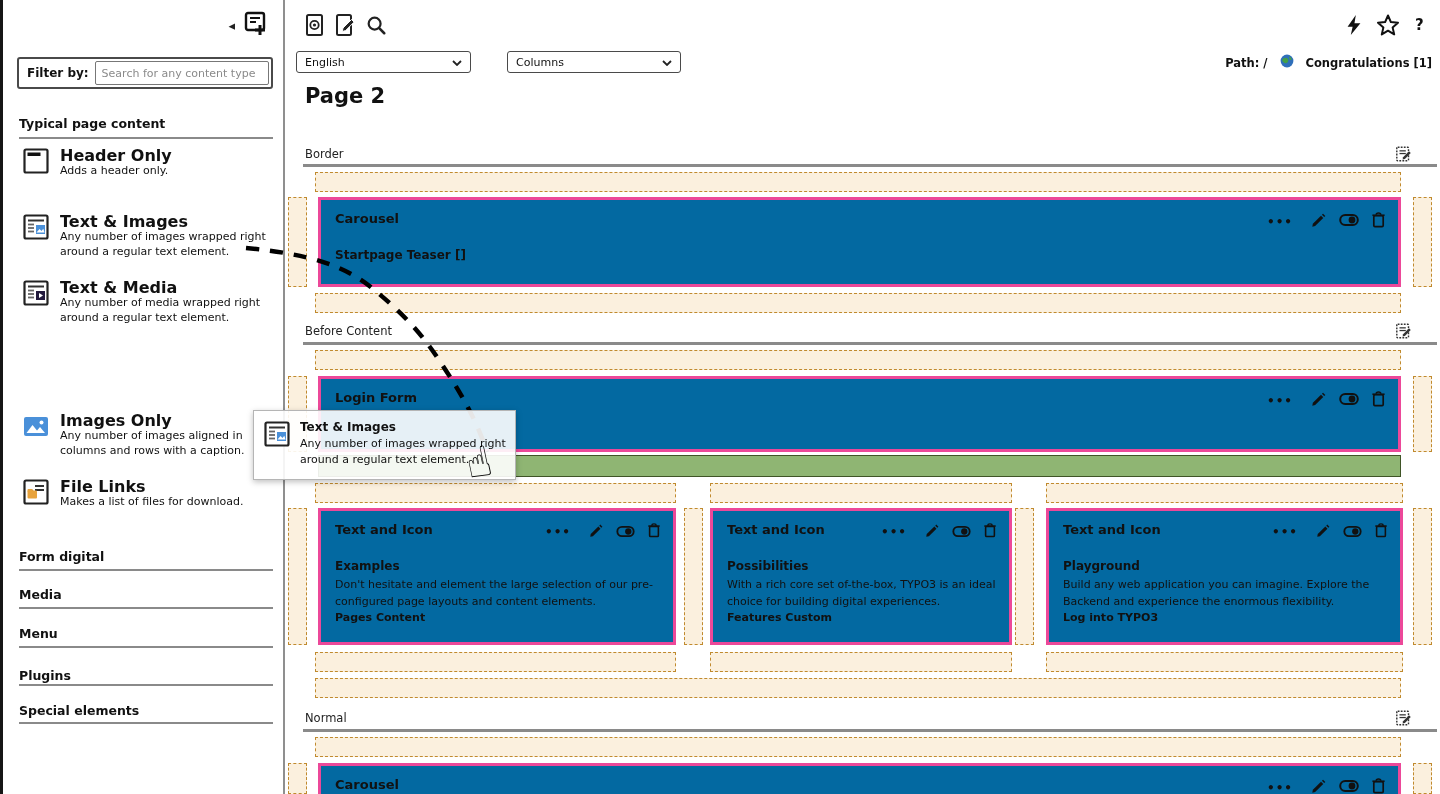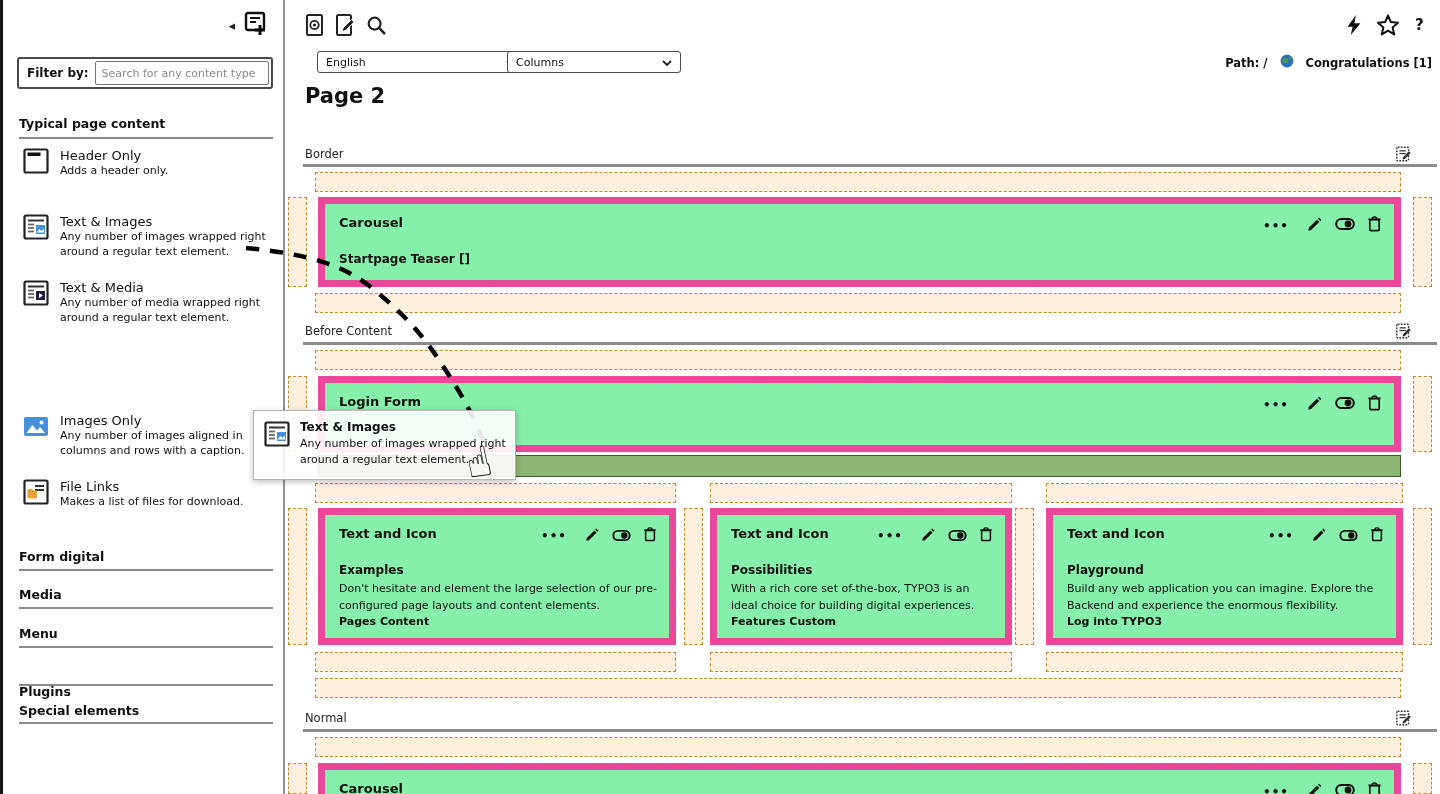--- a/index.html
+++ b/index.html
@@ -19,40 +19,40 @@
   .filter { position:absolute; left:14px; top:57px; width:256px; height:32px;
             border:2px solid #4a4a4a; border-radius:3px; display:flex; align-items:center; padding:2px; }
   .filter-label { font-size:12px; font-weight:bold; padding:0 6px; white-space:nowrap; }
   .filter-input { flex:1; height:24px; border:1px solid #777; border-radius:2px;
                   font-size:11px; padding:0 6px; color:#333; font-family:inherit; min-width:0; }
   .filter-input::placeholder { color:#8a8a8a; }
   .group-label { position:absolute; left:16px; font-size:12.5px; font-weight:bold; }
   .divider { position:absolute; left:16px; width:254px; height:2px; background:#8a8a8a; }
   .sb-item { position:absolute; left:20px; width:248px; display:flex; gap:11px; cursor:grab; }
   .sb-ic { flex:0 0 26px; height:26px; }
-  .sb-title { font-size:13px; font-weight:normal; line-height:15px; }
+  .sb-title { font-size:16px; font-weight:bold; line-height:15px; }
   .sb-desc { font-size:11px; line-height:15px; color:#111; }
 
   
   .tb-icon { position:absolute; width:24px; height:24px; cursor:pointer; }
   .help-q { position:absolute; font-size:15px; font-weight:bold; cursor:pointer; }
   .dd { position:absolute; height:22px; border:1px solid #4a4a4a; border-radius:3px;
         display:flex; align-items:center; font-size:11px; padding:0 8px; cursor:pointer; background:#fff; }
   .dd .dd-val { flex:1; }
   .pagetitle { position:absolute; left:20px; top:84px; font-size:21px; font-weight:600;text-align:center; }
   .path { position:absolute; right:8px; top:54px; font-size:11.5px; font-weight:bold;
           display:flex; align-items:center; gap:12px; }
 
   
   .sec-label { position:absolute; left:20px; font-size:11.5px; color:#222; }
   .sec-line { position:absolute; left:18px; width:1134px; height:2.5px; background:#8a8a8a; }
   .sec-edit { position:absolute; left:1110px; width:18px; height:18px; cursor:pointer; }
 
   .hstrip, .vstrip { position:absolute; background:#fbf0de; border:1px dashed #c08a2e; }
-  .card { position:absolute; background:#86efac; border:7px solid #ec4899; }
+  .card { position:absolute; background:#0369a1; border:3px solid #ec4899; }
   .card-title { position:absolute; left:14px; top:11px; font-size:13px; font-weight:bold; }
   .card-sub { position:absolute; left:14px; font-size:12px; font-weight:bold; }
   .card-head { position:absolute; left:14px; top:48px; font-size:12px; font-weight:bold; }
   .card-body { position:absolute; left:14px; top:66px; right:12px; font-size:11px; line-height:16.5px; }
   .card-foot { position:absolute; left:14px; top:100px; font-size:11px; font-weight:bold; }
   .acts { position:absolute; top:11px; right:12px; display:flex; align-items:center; gap:12px; }
   .acts .dots { font-size:12px; font-weight:bold; letter-spacing:1px; margin-right:6px; cursor:pointer; }
   .acts svg { cursor:pointer; }
   .dropgreen { position:absolute; left:33px; top:455px; width:1083px; height:22px;
                background:#8fb573; border:1px solid #3f5427; }
@@ -231,21 +231,21 @@
         <div class="sb-desc">Makes a list of files for download.</div>
       </div>
     </div>
 
     <div class="group-label" style="top:549px">Form digital</div>
     <div class="divider" style="top:569px"></div>
     <div class="group-label" style="top:587px">Media</div>
     <div class="divider" style="top:607px"></div>
     <div class="group-label" style="top:626px">Menu</div>
     <div class="divider" style="top:646px"></div>
-    <div class="group-label" style="top:684px">Plugins</div>
+    <div class="group-label" style="top:668px">Plugins</div>
     <div class="divider" style="top:684px"></div>
     <div class="group-label" style="top:703px">Special elements</div>
     <div class="divider" style="top:722px"></div>
   </aside>
 
   <main class="main">
 
     <span class="tb-icon" style="left:18px;top:13px"><svg width="24" height="24">
           <use href="#ic-doc-eye"></use>
         </svg></span>
@@ -257,21 +257,21 @@
         </svg></span>
 
     <span class="tb-icon" style="left:1058px;top:13px"><svg width="22" height="24">
           <use href="#ic-bolt"></use>
         </svg></span>
     <span class="tb-icon" style="left:1091px;top:13px"><svg width="24" height="24">
           <use href="#ic-star"></use>
         </svg></span>
     <span class="help-q" style="left:1130px;top:16px">?</span>
 
-    <div class="dd" style="left:32px;top:51px;width:208px">
+    <div class="dd" style="left:11px;top:51px;width:175px">
       <span class="dd-val">English</span>
       <span><svg width="10" height="6">
             <use href="#ic-chevron"></use>
           </svg></span>
     </div>
     <div class="dd" style="left:222px;top:51px;width:174px">
       <span class="dd-val">Columns</span>
       <span><svg width="10" height="6">
             <use href="#ic-chevron"></use>
           </svg></span>

